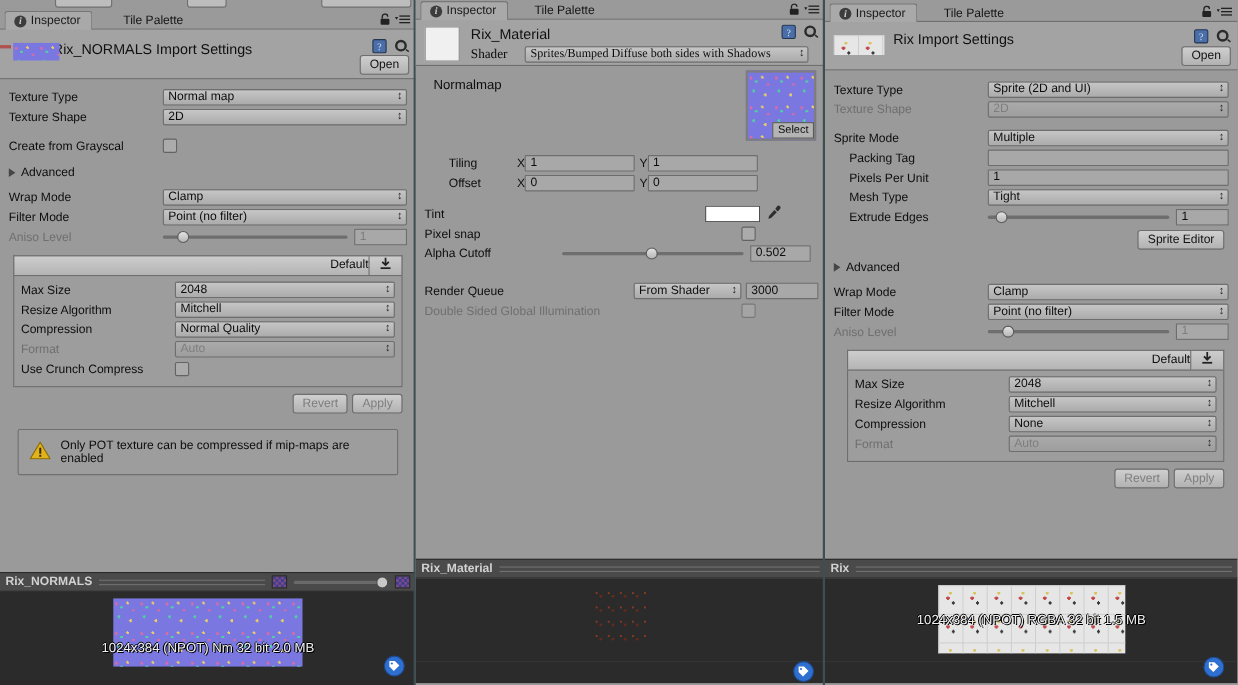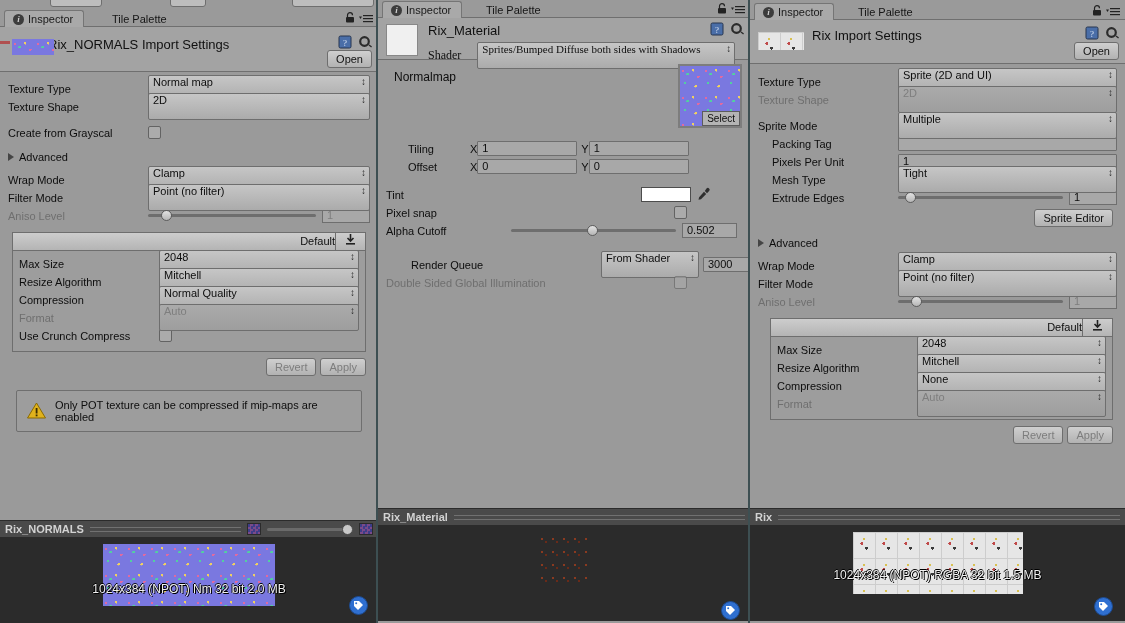--- a/index.html
+++ b/index.html
@@ -95,21 +95,21 @@
   
   .body { position: relative; padding: 8px 8px 0 8px; }
   .row {
     display: flex; align-items: center;
     height: 17px; margin-bottom: 1px;
   }
   .lbl { width: 140px; font-size: 11px; color: #0d0d0d; flex: none; }
   .lbl.dim { color: #6f6f6f; }
   .lbl.ind { padding-left: 14px; }
   .popup {
-    flex: 1; height: 27px;
+    flex: 1; height: 15px;
     background: linear-gradient(#c6c6c6,#ababab);
     border: 1px solid #6e6e6e; border-radius: 2px;
     font-size: 11px; line-height: 13px; padding: 0 14px 0 4px;
     position: relative; cursor: pointer;
     overflow: hidden; white-space: nowrap;
   }
   .popup.dis { color: #7e7e7e; background: linear-gradient(#aaa,#9e9e9e); }
   .popup::after {
     content: '\2195'; position: absolute; right: 3px; top: -1px;
     font-size: 10px; color: #2a2a2a;
@@ -523,21 +523,21 @@
         <span class="lbl" style="width:125px;">Alpha Cutoff</span>
         <span class="sl" style="max-width:165px;">
           <span class="sl-track"></span>
           <span class="sl-knob" style="left:46%;"></span>
         </span>
         <span class="sl-val" style="width:55px;">0.502</span>
       </div>
 
       <div style="height:16px;"></div>
       <div class="row">
-        <span class="lbl" style="width:190px;margin-left:25px;">Render Queue</span>
+        <span class="lbl" style="width:190px;">Render Queue</span>
         <span class="popup" style="width:98px;flex:none;">From Shader</span>
         <span class="field" style="width:66px;flex:none;margin-left:4px;">3000</span>
       </div>
       <div class="row">
         <span class="lbl dim" style="width:288px;">Double Sided Global Illumination</span>
         <span class="chk" style="opacity:.6;"></span>
       </div>
     </div>
 
     <div class="preview" style="top:508px;height:115px;">
@@ -702,21 +702,21 @@
       </div>
     </div>
 
     <div class="preview" style="top:508px;height:115px;">
       <div class="pv-bar">
         <span class="pv-title">Rix</span>
         <span class="pv-lines"></span>
       </div>
       <div class="pv-canvas" style="height:75px;">
         <div class="pv-img sp-tex" style="top:6px;width:170px;height:62px;"></div>
-        <div class="pv-caption" style="top:42px;">1024x384 (NPOT)  RGBA 32 bit  1.5 MB</div>
+        <div class="pv-caption" style="top:30px;">1024x384 (NPOT)  RGBA 32 bit  1.5 MB</div>
       </div>
       <div style="position:relative;height:20px;background:#2b2b2b;">
         <div class="pv-tag" style="right:12px;top:-4px;">
           <svg width="11" height="11" viewBox="0 0 11 11">
               <path d="M1 1h5l4 4-5 5-4-4z" fill="#fff"></path>
               <circle cx="3.2" cy="3.2" r="1" fill="#2f6fd0"></circle>
             </svg>
         </div>
       </div>
     </div>

